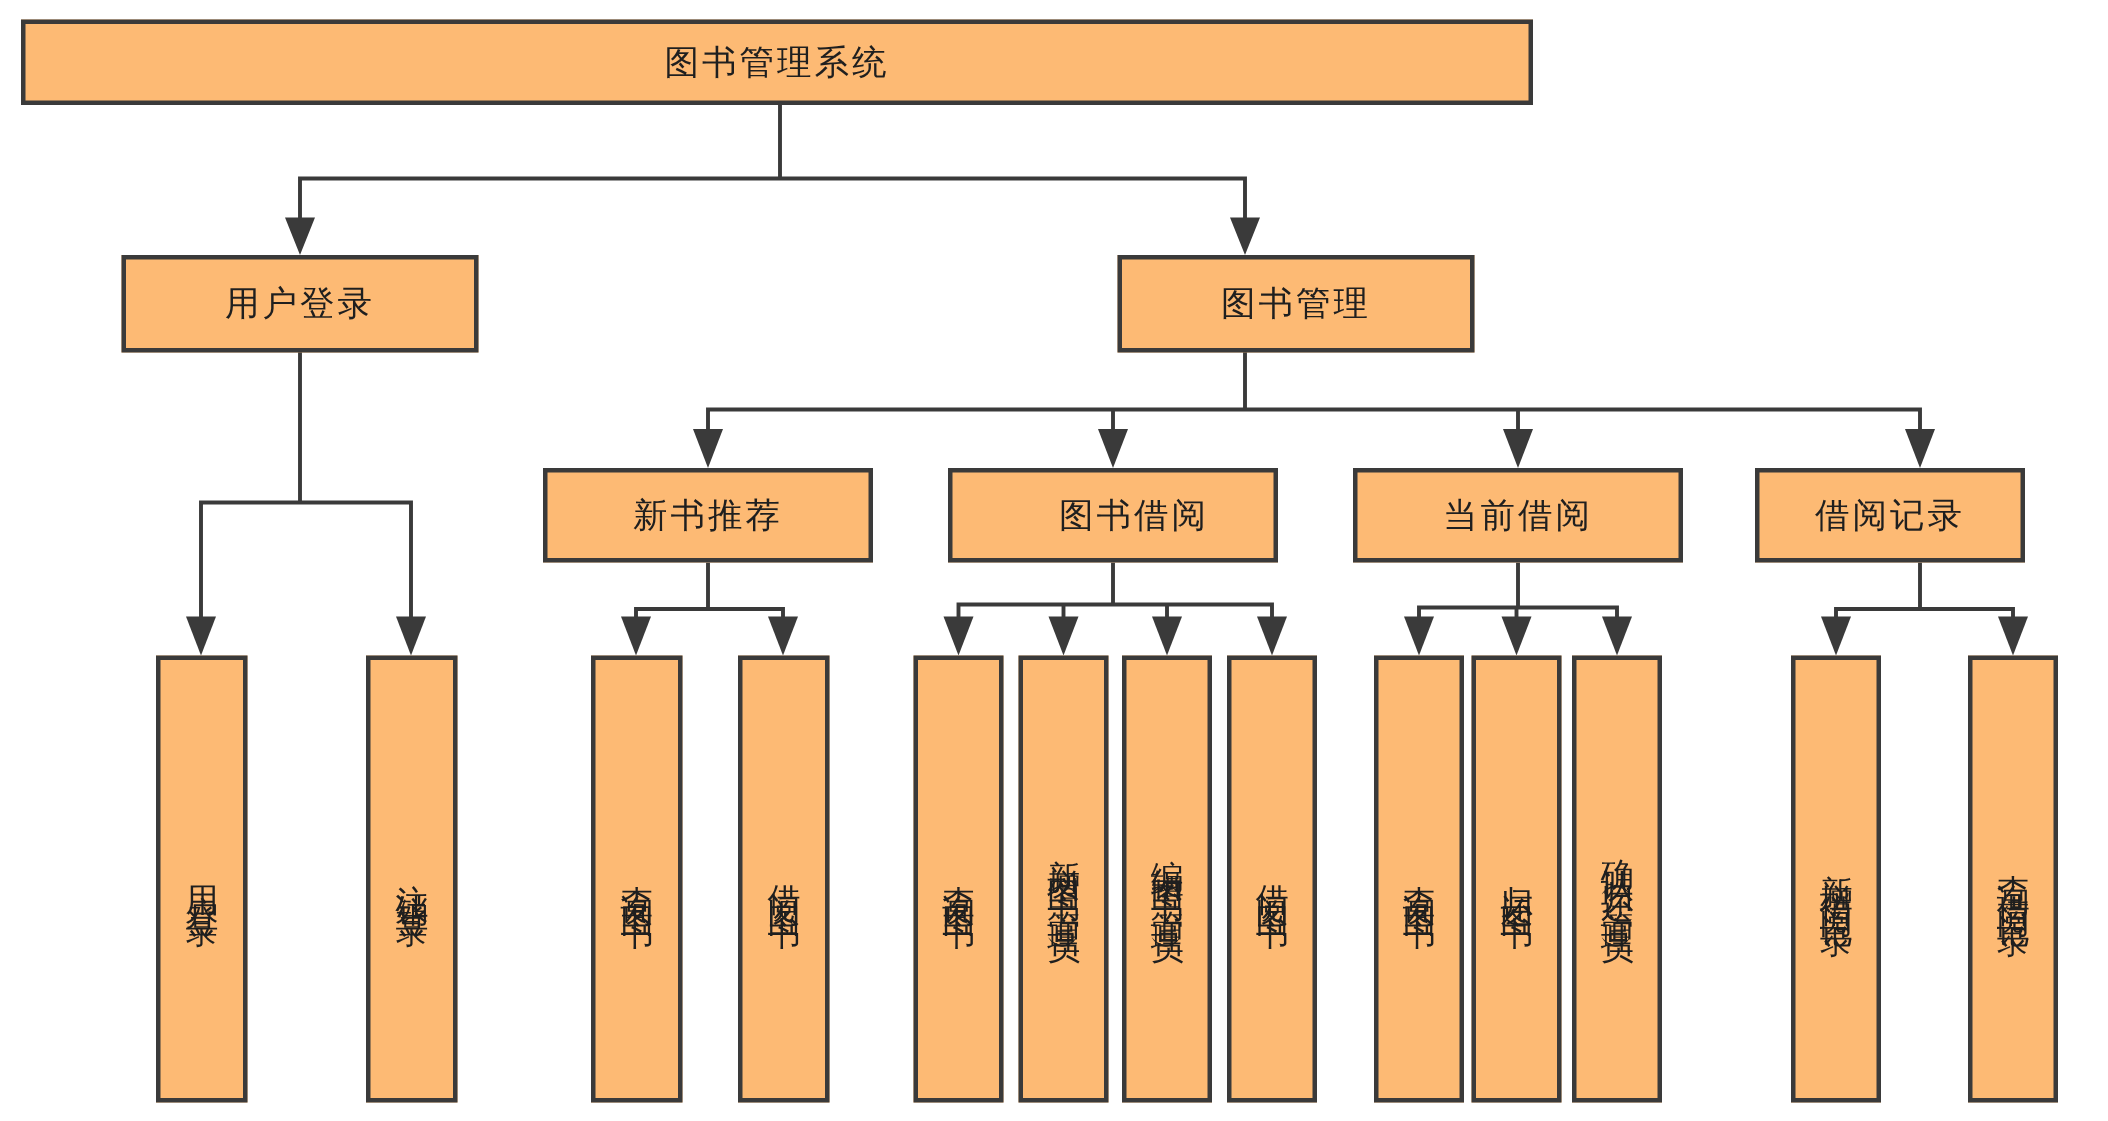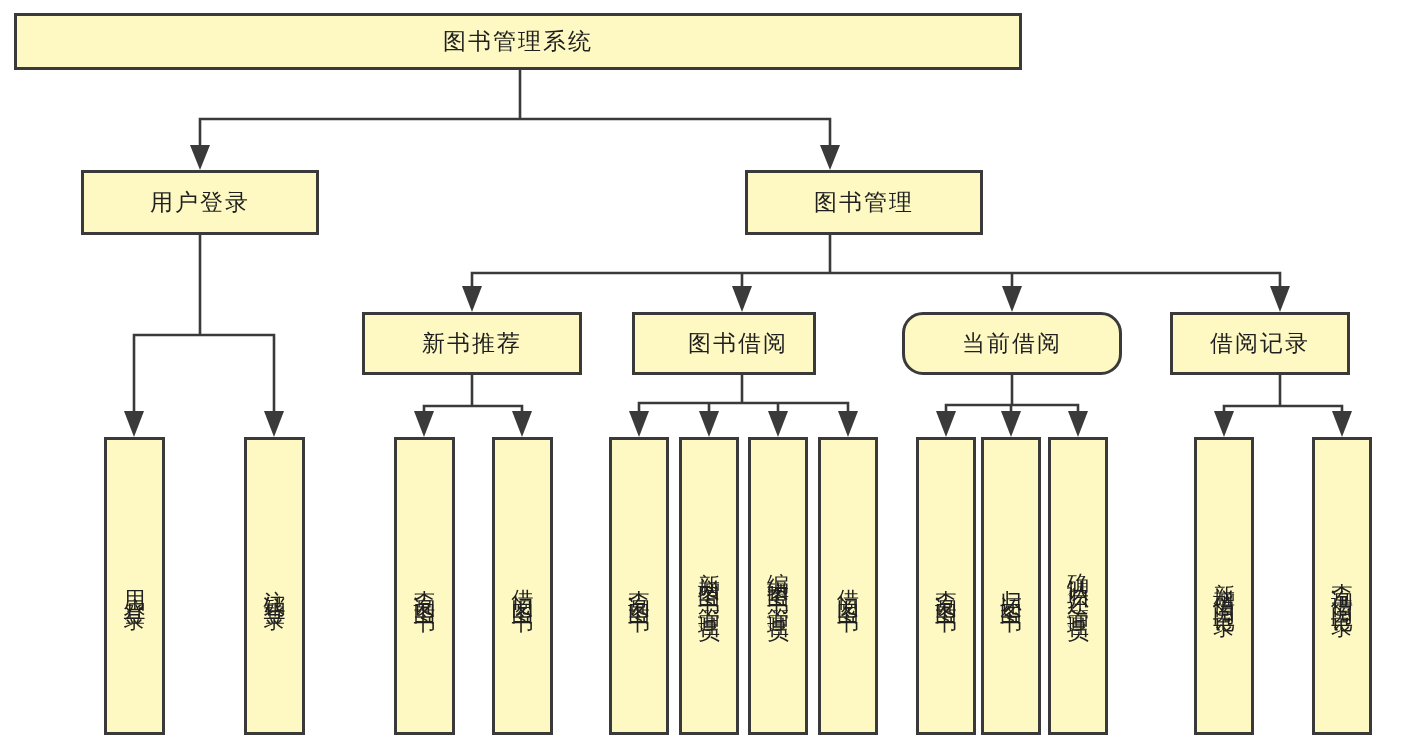--- a/index.html
+++ b/index.html
@@ -14,21 +14,21 @@
   .wires {
     position: absolute;
     left: 0; top: 0;
     width: 1405px; height: 747px;
     pointer-events: none;
   }
   .node {
     position: absolute;
     box-sizing: border-box;
     border: 3px solid #3a3a3a;
-    background: #fef9c3;
+    background: #fdba74;
     display: flex;
     align-items: center;
     justify-content: center;
     color: #1f1f1f;
   }
   .node.h span {
     font-size: 23px;
     letter-spacing: 2px;
     white-space: nowrap;
   }
@@ -123,24 +123,24 @@
   <div class="node h" style="left:81px; top:170px; width:238px; height:65px;">
     <span>用户登录</span>
   </div>
   <div class="node h" style="left:745px; top:170px; width:238px; height:65px;">
     <span>图书管理</span>
   </div>
 
   <div class="node h" style="left:362px; top:312px; width:220px; height:63px;">
     <span>新书推荐</span>
   </div>
-  <div class="node h" style="left:632px; top:312px; width:184px; height:63px;padding-left:28px;">
+  <div class="node h" style="left:632px; top:312px; width:220px; height:63px;padding-left:28px;">
     <span>图书借阅</span>
   </div>
-  <div class="node h" style="left:902px; top:312px; width:220px; height:63px;border-radius:21px;">
+  <div class="node h" style="left:902px; top:312px; width:220px; height:63px;">
     <span>当前借阅</span>
   </div>
   <div class="node h" style="left:1170px; top:312px; width:180px; height:63px;">
     <span>借阅记录</span>
   </div>
 
   <div class="node v" style="left:104px; top:437px; width:61px; height:298px;">
     <span>用户登录</span>
   </div>
   <div class="node v" style="left:244px; top:437px; width:61px; height:298px;">

